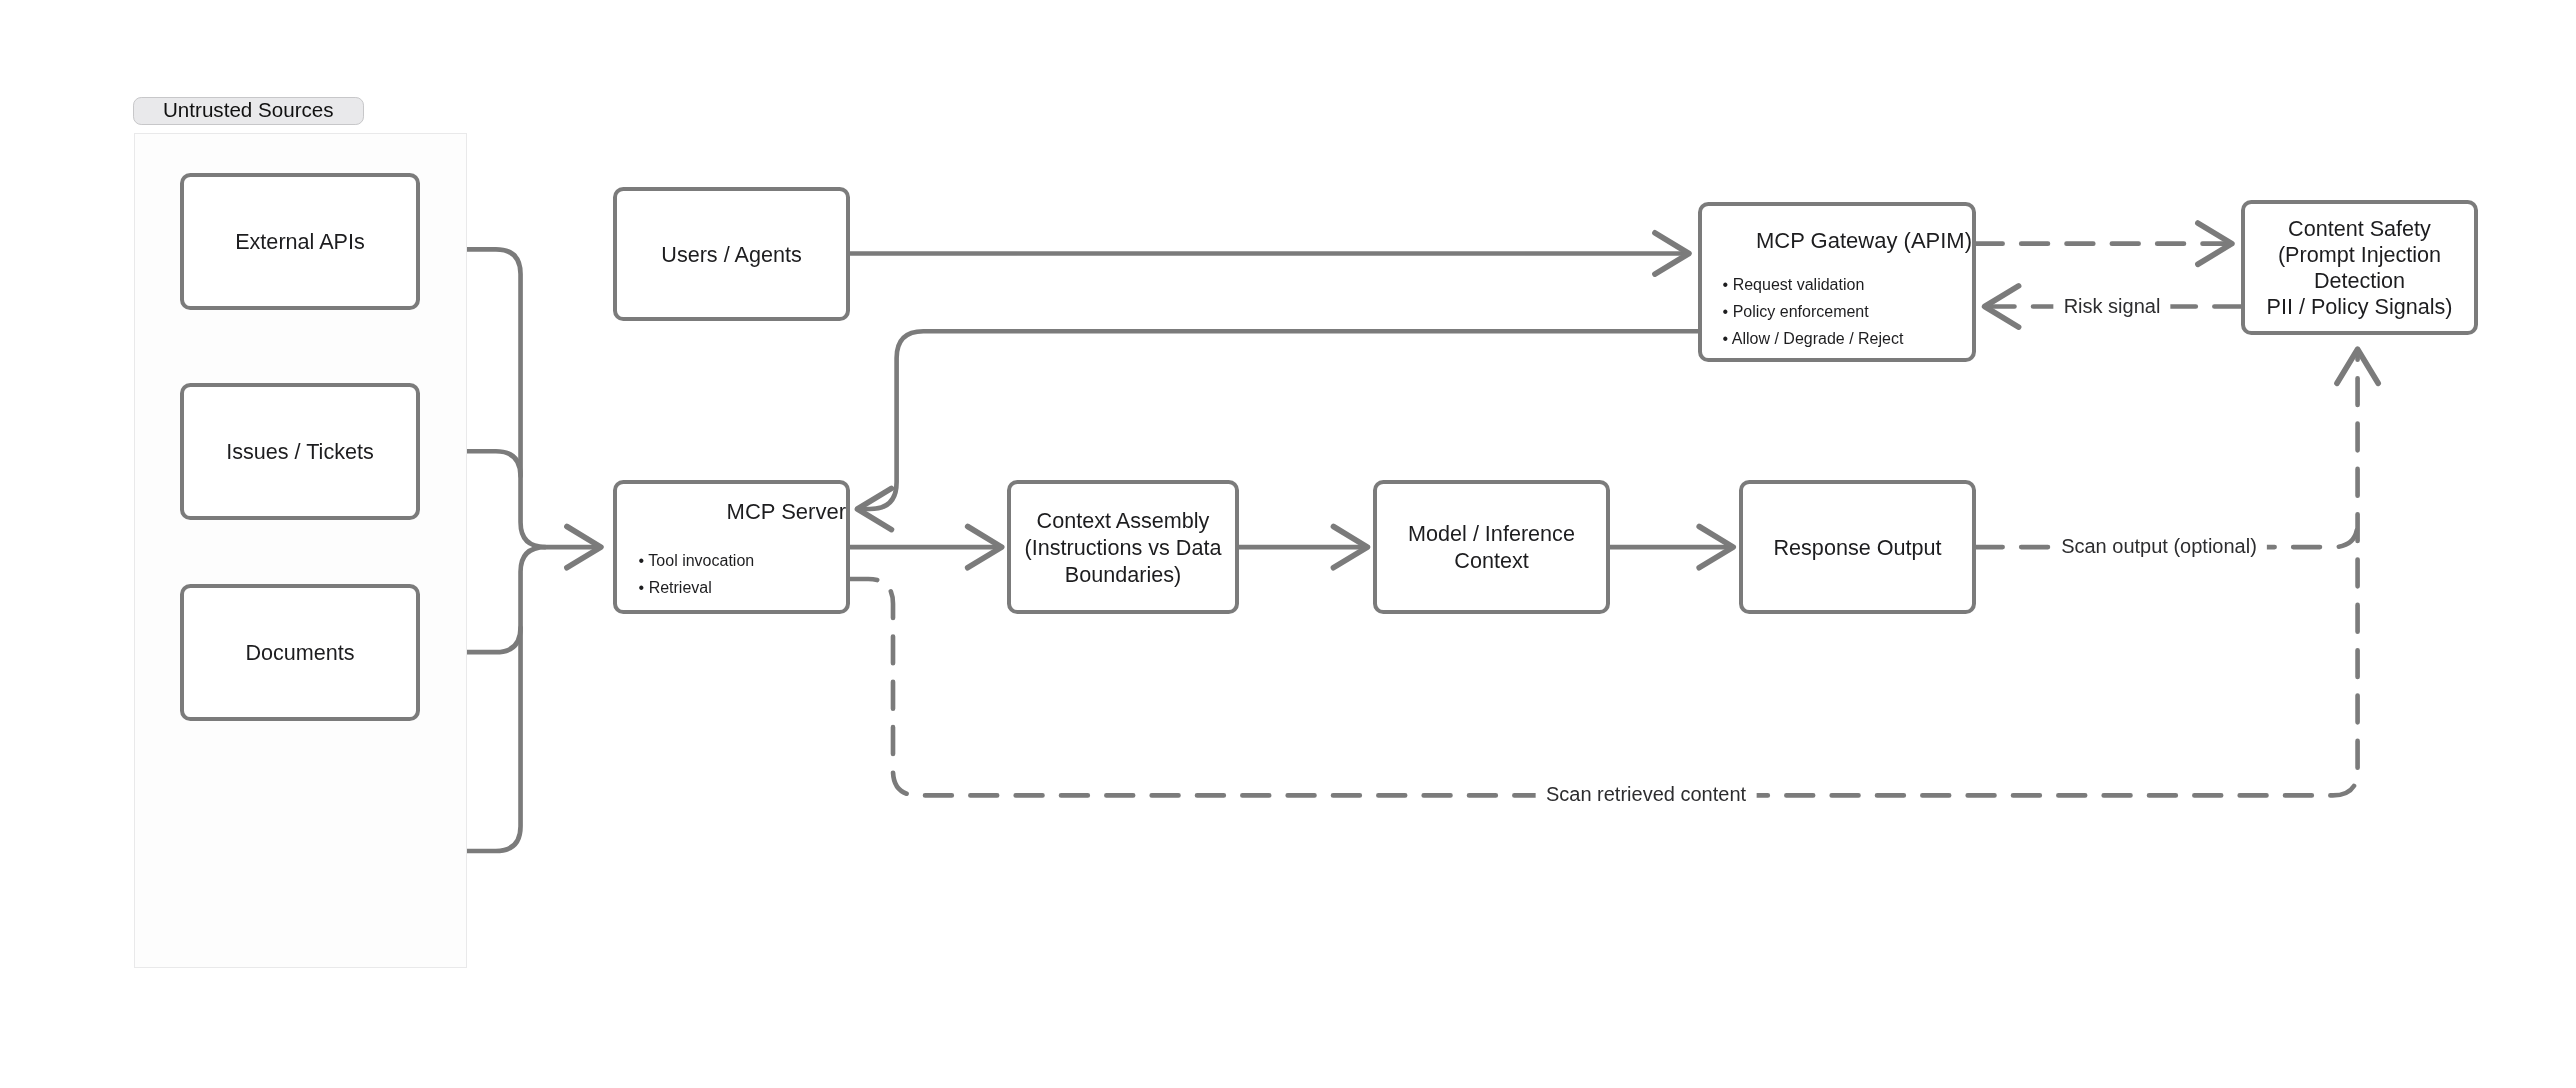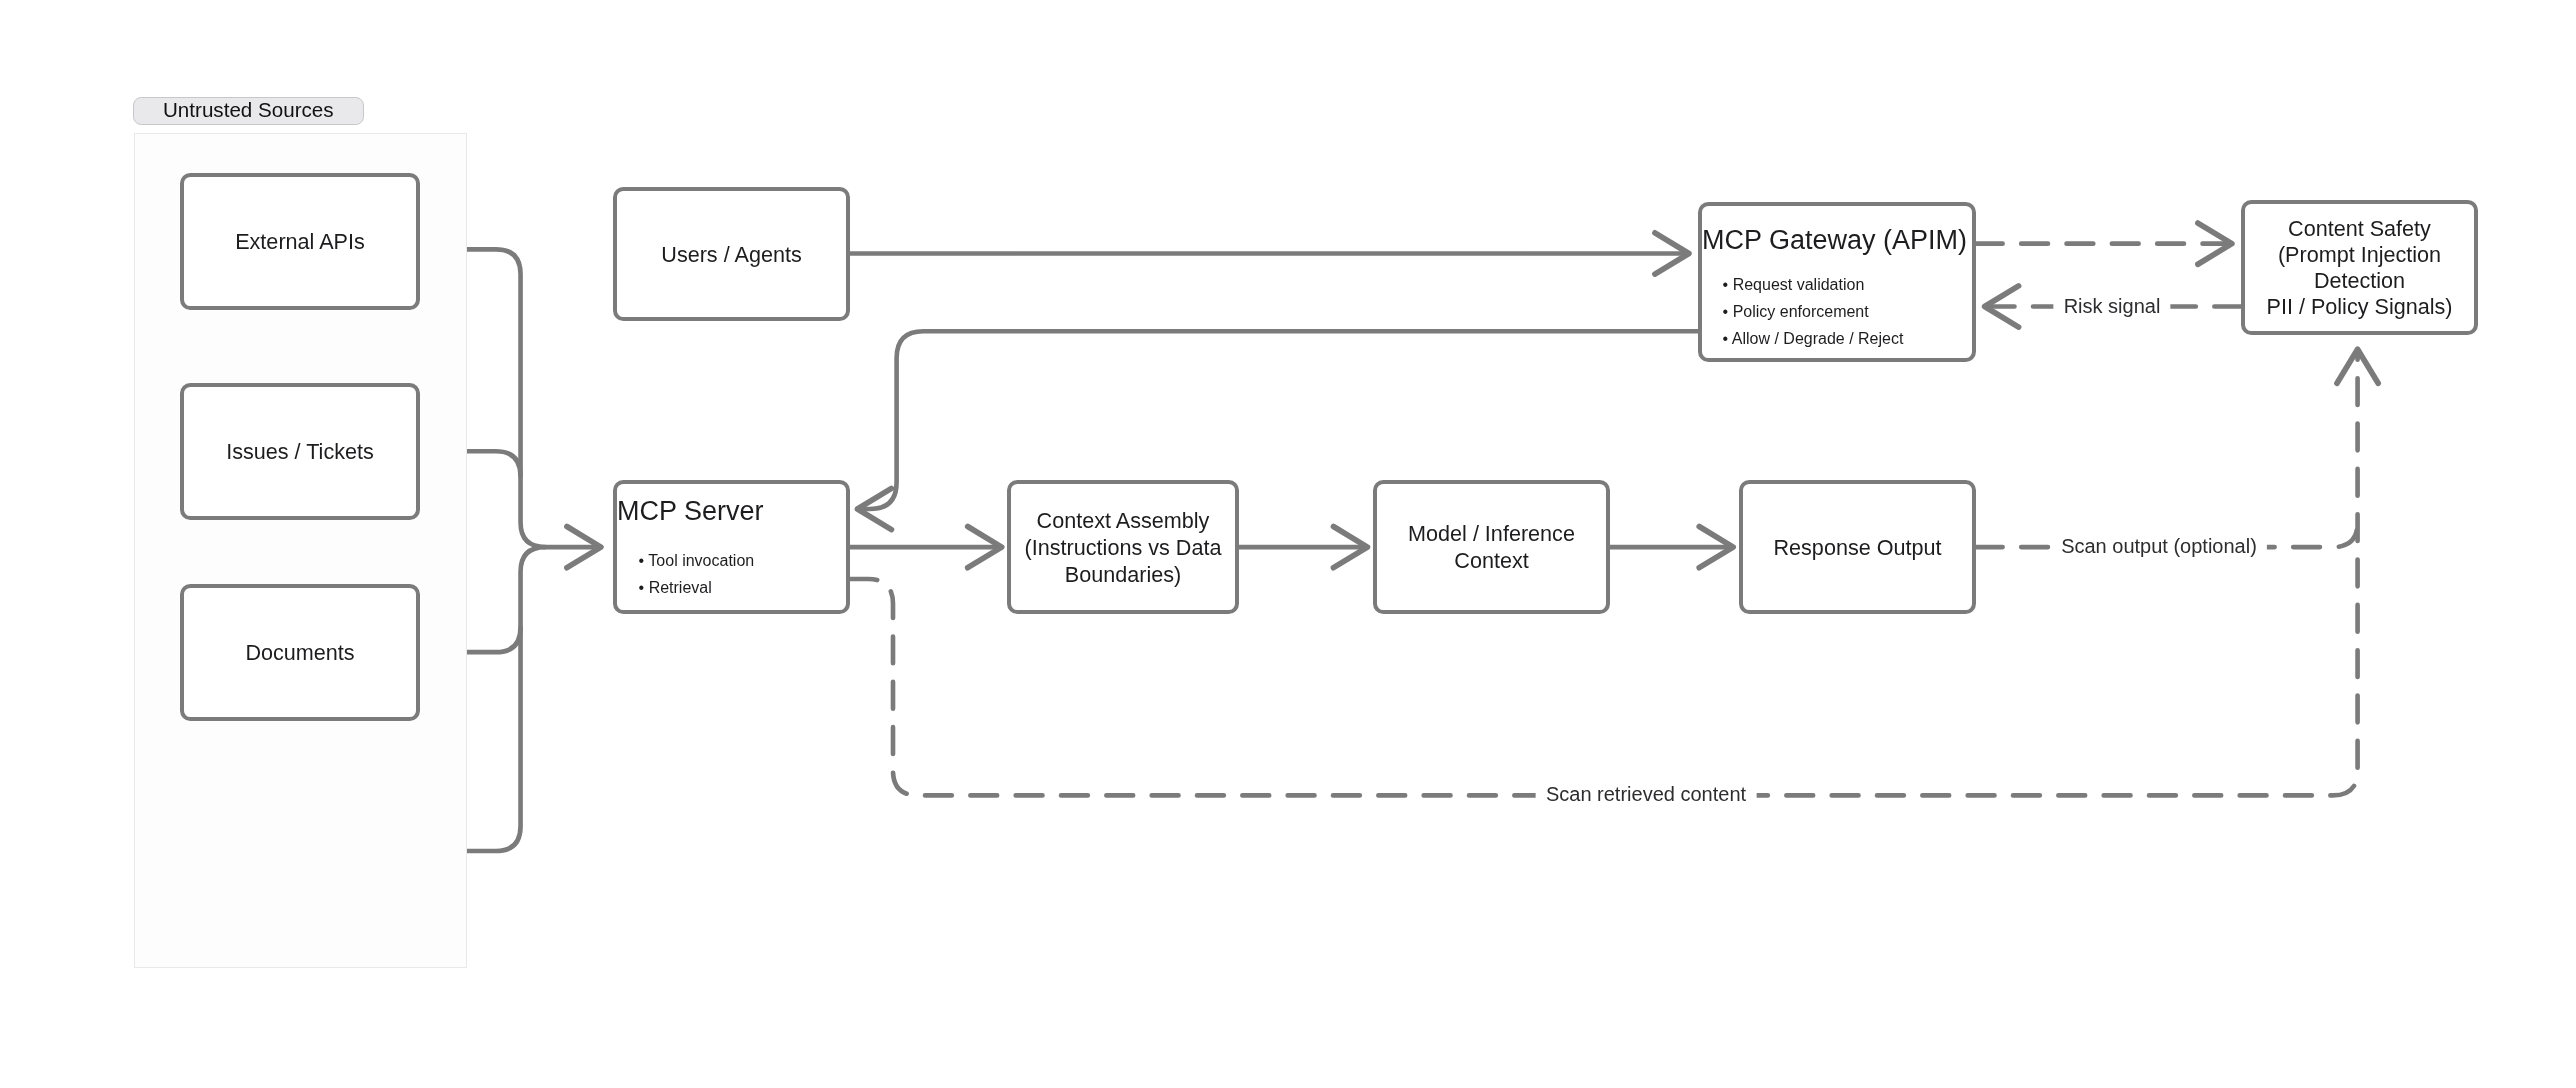--- a/index.html
+++ b/index.html
@@ -26,21 +26,21 @@
     justify-content:center;
     text-align:center;
     font-size:21.6px;
     line-height:27px;
     color:#1d1d1f;
   }
   .node .line{display:block;}
 
   
   .node.list{justify-content:flex-start;align-items:stretch;text-align:left;}
-  .node.list .title{text-align:left;font-size:27px;}
+  .node.list .title{text-align:right;font-size:22px;}
   .node.list .bullets{font-size:16px;line-height:27px;white-space:nowrap;}
 
   #mcp-server{left:613px;top:480px;width:237px;height:134px;}
   #mcp-server .title{margin-top:14.4px;}
   #mcp-server .bullets{margin-top:21.6px;padding-left:21.6px;}
 
   #mcp-gateway{left:1698px;top:202px;width:278px;height:160px;}
   #mcp-gateway .title{margin-top:20.6px;}
   #mcp-gateway .bullets{margin-top:17.5px;padding-left:20.6px;}
 

